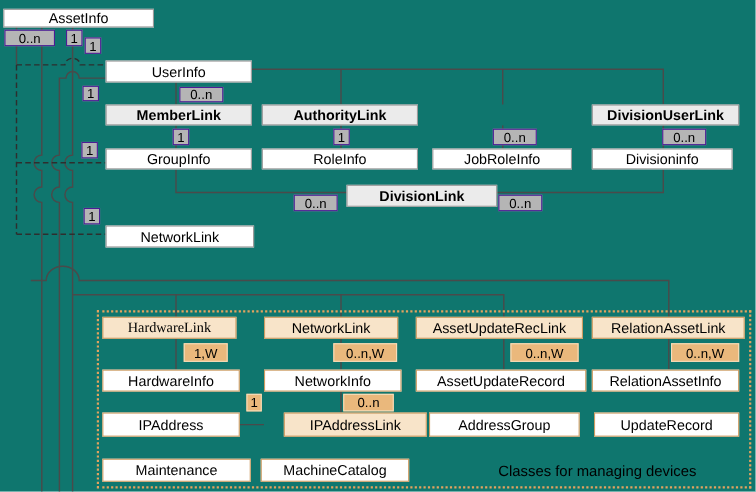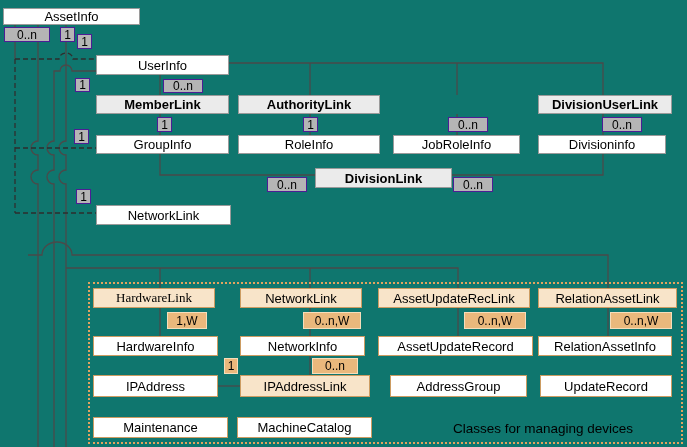--- a/index.html
+++ b/index.html
@@ -97,21 +97,21 @@
 
   <div class="box b-tlink" style="left:93px;top:288px;width:122px;height:20px;font-family:Liberation Serif, serif;">HardwareLink</div>
   <div class="box b-tlink" style="left:240px;top:288px;width:122px;height:20px;">NetworkLink</div>
   <div class="box b-tlink" style="left:378px;top:288px;width:152px;height:20px;">AssetUpdateRecLink</div>
   <div class="box b-tlink" style="left:538px;top:288px;width:139px;height:20px;">RelationAssetLink</div>
   <div class="box b-tinfo" style="left:93px;top:336px;width:125px;height:20px;">HardwareInfo</div>
   <div class="box b-tinfo" style="left:240px;top:336px;width:125px;height:20px;">NetworkInfo</div>
   <div class="box b-tinfo" style="left:378px;top:336px;width:155px;height:20px;">AssetUpdateRecord</div>
   <div class="box b-tinfo" style="left:538px;top:336px;width:134px;height:20px;">RelationAssetInfo</div>
   <div class="box b-tinfo" style="left:93px;top:375px;width:125px;height:22px;">IPAddress</div>
-  <div class="box b-tlink" style="left:240px;top:375px;width:130px;height:22px;">IPAddressLink</div>
+  <div class="box b-tlink" style="left:258px;top:375px;width:130px;height:22px;">IPAddressLink</div>
   <div class="box b-tinfo" style="left:390px;top:375px;width:137px;height:22px;">AddressGroup</div>
   <div class="box b-tinfo" style="left:540px;top:375px;width:132px;height:22px;">UpdateRecord</div>
   <div class="box b-tinfo" style="left:93px;top:417px;width:135px;height:21px;">Maintenance</div>
   <div class="box b-tinfo" style="left:237px;top:417px;width:135px;height:21px;">MachineCatalog</div>
 
   <div class="chip" style="left:4px;top:27px;width:46px;height:15px;">0..n</div>
   <div class="chip" style="left:60px;top:27px;width:15px;height:15px;">1</div>
   <div class="chip" style="left:77px;top:34px;width:15px;height:15px;">1</div>
   <div class="chip" style="left:75px;top:78px;width:15px;height:14px;">1</div>
   <div class="chip" style="left:163px;top:79px;width:40px;height:14px;">0..n</div>

